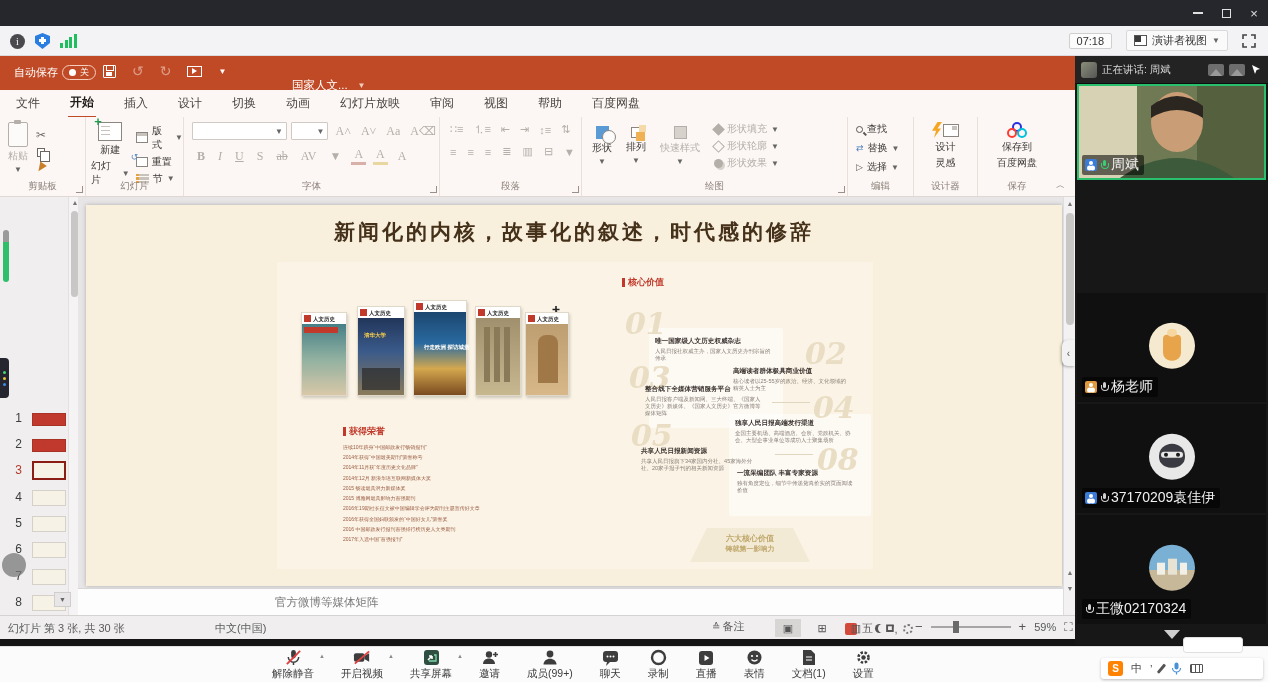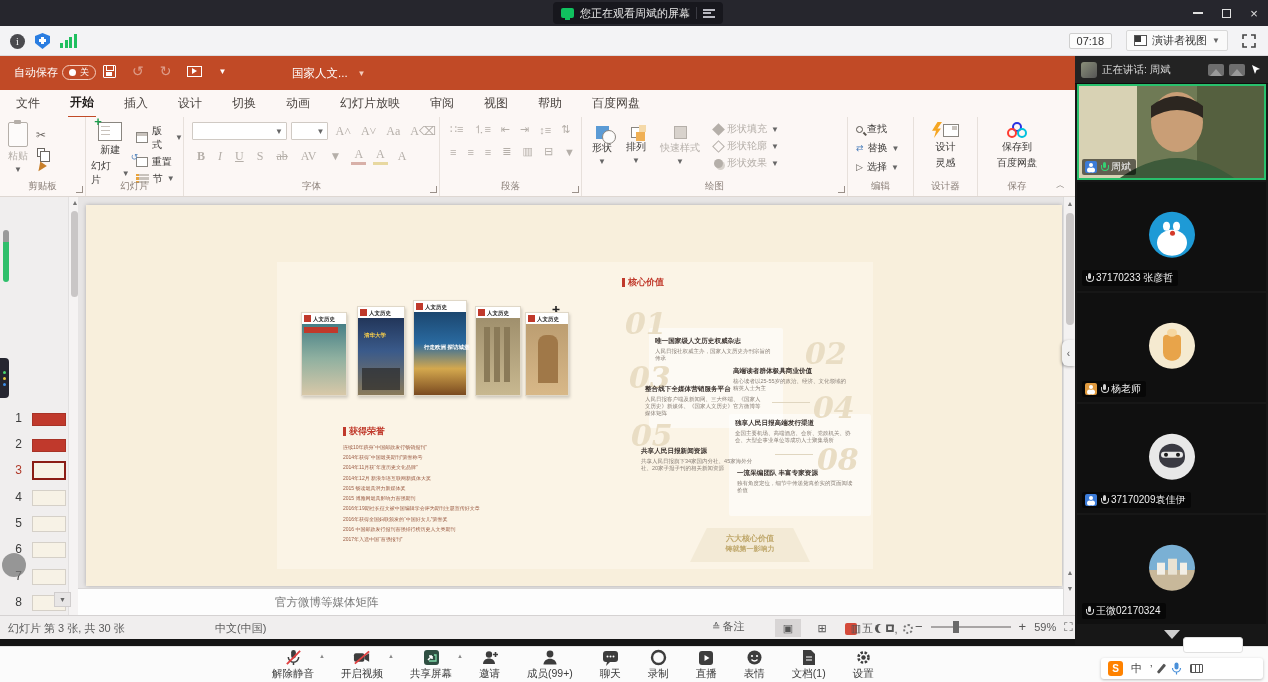--- a/index.html
+++ b/index.html
@@ -165,21 +165,21 @@
 
   
   .sidebar { left:1075px; top:56px; width:193px; height:589px; background:#171717; }
   .sb-header { position:absolute; left:0; top:0; width:100%; height:28px; background:#232323; display:flex; align-items:center; padding:0 6px; gap:5px; border-bottom:1px solid #0d0d0d; }
   .sb-ava { width:16px; height:16px; border-radius:3px; background:linear-gradient(135deg,#8a8f7a,#555); }
   .sb-title { font-size:10.5px; color:#d8d8d8; flex:1; }
   .sb-thumbic { width:16px; height:12px; border-radius:2px; background:#6e6e6e; position:relative; overflow:hidden; }
   .sb-thumbic:after { content:""; position:absolute; left:2px; bottom:0; border-left:6px solid transparent; border-right:6px solid transparent; border-bottom:7px solid #9a9a9a; }
   .tile { position:absolute; left:2px; width:189px; background:#101010; overflow:hidden; }
   .tile.speaking { outline:2px solid #28c06c; outline-offset:-2px; }
-  .tile-label { position:absolute; left:5px; bottom:5px; display:flex; align-items:center; gap:3px; background:rgba(0,0,0,.55); border-radius:2px; padding:1px 5px 1px 3px; color:#f0f0f0; font-size:10px; white-space:nowrap; }
+  .tile-label { position:absolute; left:5px; bottom:5px; display:flex; align-items:center; gap:3px; background:rgba(0,0,0,.55); border-radius:2px; padding:1px 5px 1px 3px; color:#f0f0f0; font-size:14px; white-space:nowrap; }
   .badge { width:12px; height:12px; border-radius:2px; display:flex; align-items:center; justify-content:center; flex:none; }
   .badge.blue { background:#3b7bd8; } .badge.orange { background:#e09a3e; }
   .badge:after { content:""; width:4px; height:4px; background:#fff; border-radius:50%; box-shadow:0 4.5px 0 -0.5px #fff, -1.5px 5px 0 0.5px #fff, 1.5px 5px 0 0.5px #fff; margin-top:-4px; }
   .micbar { width:8px; height:11px; position:relative; flex:none; }
   .micbar:before { content:""; position:absolute; left:2.5px; top:0; width:3.5px; height:6px; border-radius:2px; background:currentColor; }
   .micbar:after { content:""; position:absolute; left:0.5px; top:3px; width:6px; height:5px; border:1px solid currentColor; border-top:none; border-radius:0 0 4px 4px; }
   .avacircle { position:absolute; left:50%; top:50%; transform:translate(-50%,-55%); width:46px; height:46px; border-radius:50%; overflow:hidden; }
   .sb-bottom { position:absolute; left:0; bottom:0; width:100%; height:21px; display:flex; align-items:center; justify-content:center; }
   .tri-down { width:0; height:0; border-left:8px solid transparent; border-right:8px solid transparent; border-top:9px solid #cfcfcf; }
 
@@ -196,26 +196,20 @@
   .sg-ic { font-size:11px; color:#444; }
   .sg-pencil { width:2.5px; height:11px; background:#555; transform:rotate(40deg); border-radius:1px; }
   .sg-kbd { width:13px; height:9px; border:1.2px solid #555; border-radius:1px; background:repeating-linear-gradient(90deg,#555 0 1.5px,transparent 1.5px 4px); }
 </style>
 </head>
 <body>
 
 <div class="screen">
 
   <div class="ab os-topbar">
-    <div class="ab watch-pill">
-      <span class="ic-screenshare"></span>
-      <span>您正在观看周斌的屏幕</span>
-      <span class="pill-div"></span>
-      <span class="ic-hamburger"></span>
-    </div>
     <div class="ab flex" style="right:0; top:0;">
       <div class="winbtn">
           <span class="ic-min"></span>
         </div>
       <div class="winbtn">
           <span class="ic-restore"></span>
         </div>
       <div class="winbtn">×</div>
     </div>
   </div>
@@ -252,21 +246,21 @@
         <span>关</span>
       </span>
     </div>
     <div class="ab flex" style="left:103px; top:7px; gap:16px;">
       <span class="ic-floppy"></span>
       <span class="tb-ic dim">↺</span>
       <span class="tb-ic dim">↻</span>
       <span class="ic-showdesk"></span>
       <span class="caret" style="color:#fff;">▼</span>
     </div>
-    <div class="ab flex" style="left:292px; top:10px; gap:10px;">
+    <div class="ab flex" style="left:292px; top:22px; gap:10px;">
       <span style="font-size:11.5px;">国家人文...</span>
       <span class="caret" style="color:#f4cdbd;">▼</span>
     </div>
     <div class="ab search-pill" style="left:430px; top:63px; width:290px;">
       <span class="ic-mag"></span>
       <span>搜索</span>
     </div>
     <div class="ab login-pill" style="left:878px; top:62px;">登录</div>
     <div class="ab flex" style="left:933px; top:62px; gap:24px;">
       <span class="ic-ribbonopts"></span>
@@ -527,20 +521,21 @@
       </div>
 
   </div>
   <div class="ab thumb-scroll">
     <span class="sarrow" style="top:2px;">▲</span>
     <span class="scroll-thumb" style="top:14px; height:86px; left:1.5px; width:7px;"></span>
   </div>
   <div class="ab" style="left:54px; top:592px; width:17px; height:15px; background:#e8e6e6; border:1px solid #d0cdcd; display:flex; align-items:center; justify-content:center; font-size:7px; color:#666;">▼</div>
 
   <div class="ab slide">
+    <div class="slide-title">新闻化的内核，故事化的叙述，时代感的修辞</div>
     <div class="poster">
       <span class="redtag" style="position:absolute; left:345px; top:14px;">
           <span>核心价值</span>
         </span>
 
       <div class="cover" style="left:24px; top:50px; width:46px; height:84px; background:linear-gradient(180deg,#2e6f7e,#8fb0a0 55%,#d8c8a8); z-index:1;">
         <span class="brand">
             <b></b>
             <span>人文历史</span>
           </span>
@@ -816,32 +811,20 @@
         <path d="M40 96 Q100 52 160 96 Z" fill="#3d5a3a"></path>
         <path d="M74 22 Q100 2 126 22 L126 34 Q100 18 74 34 Z" fill="#2c2620"></path>
       </svg>
       <span class="tile-label">
         <span class="badge blue"></span>
         <span class="micbar" style="color:#35d073;"></span>
         <span>周斌</span>
       </span>
     </div>
 
-    <div class="tile" style="top:126px; height:109px;">
-      <span class="avacircle" style="background:#1e9ad6;">
-        <span style="position:absolute; left:8px; top:18px; width:30px; height:26px; border-radius:50%; background:#fff;"></span>
-        <span style="position:absolute; left:14px; top:10px; width:7px; height:9px; border-radius:50%; background:#fff;"></span>
-        <span style="position:absolute; left:24px; top:10px; width:7px; height:9px; border-radius:50%; background:#fff;"></span>
-        <span style="position:absolute; left:21px; top:19px; width:5px; height:5px; border-radius:50%; background:#d43a2a;"></span>
-      </span>
-      <span class="tile-label">
-        <span class="micbar" style="color:#d0d0d0;"></span>
-        <span>37170233 张彦哲</span>
-      </span>
-    </div>
 
     <div class="tile" style="top:237px; height:109px;">
       <span class="avacircle" style="background:#f5ead0;">
         <span style="position:absolute; left:14px; top:12px; width:18px; height:26px; border-radius:4px 4px 8px 8px; background:#e8a44a;"></span>
         <span style="position:absolute; left:18px; top:6px; width:10px; height:8px; border-radius:50%; background:#f6d7a0;"></span>
       </span>
       <span class="tile-label">
         <span class="badge orange"></span>
         <span class="micbar" style="color:#d0d0d0;"></span>
         <span>杨老师</span>

